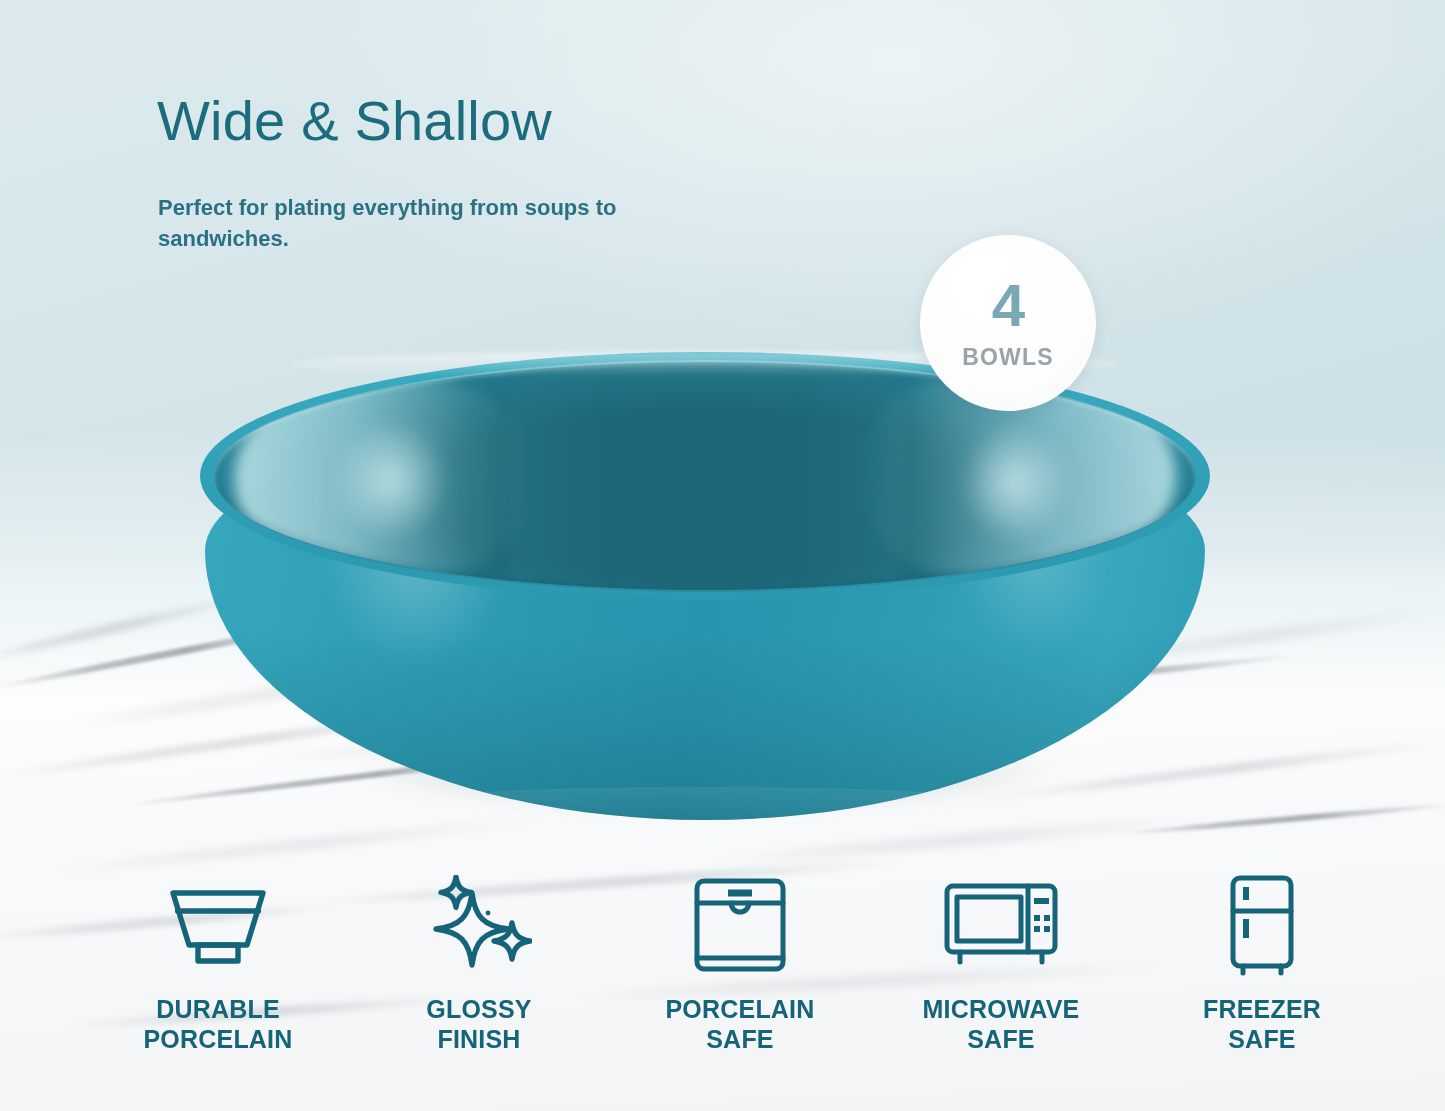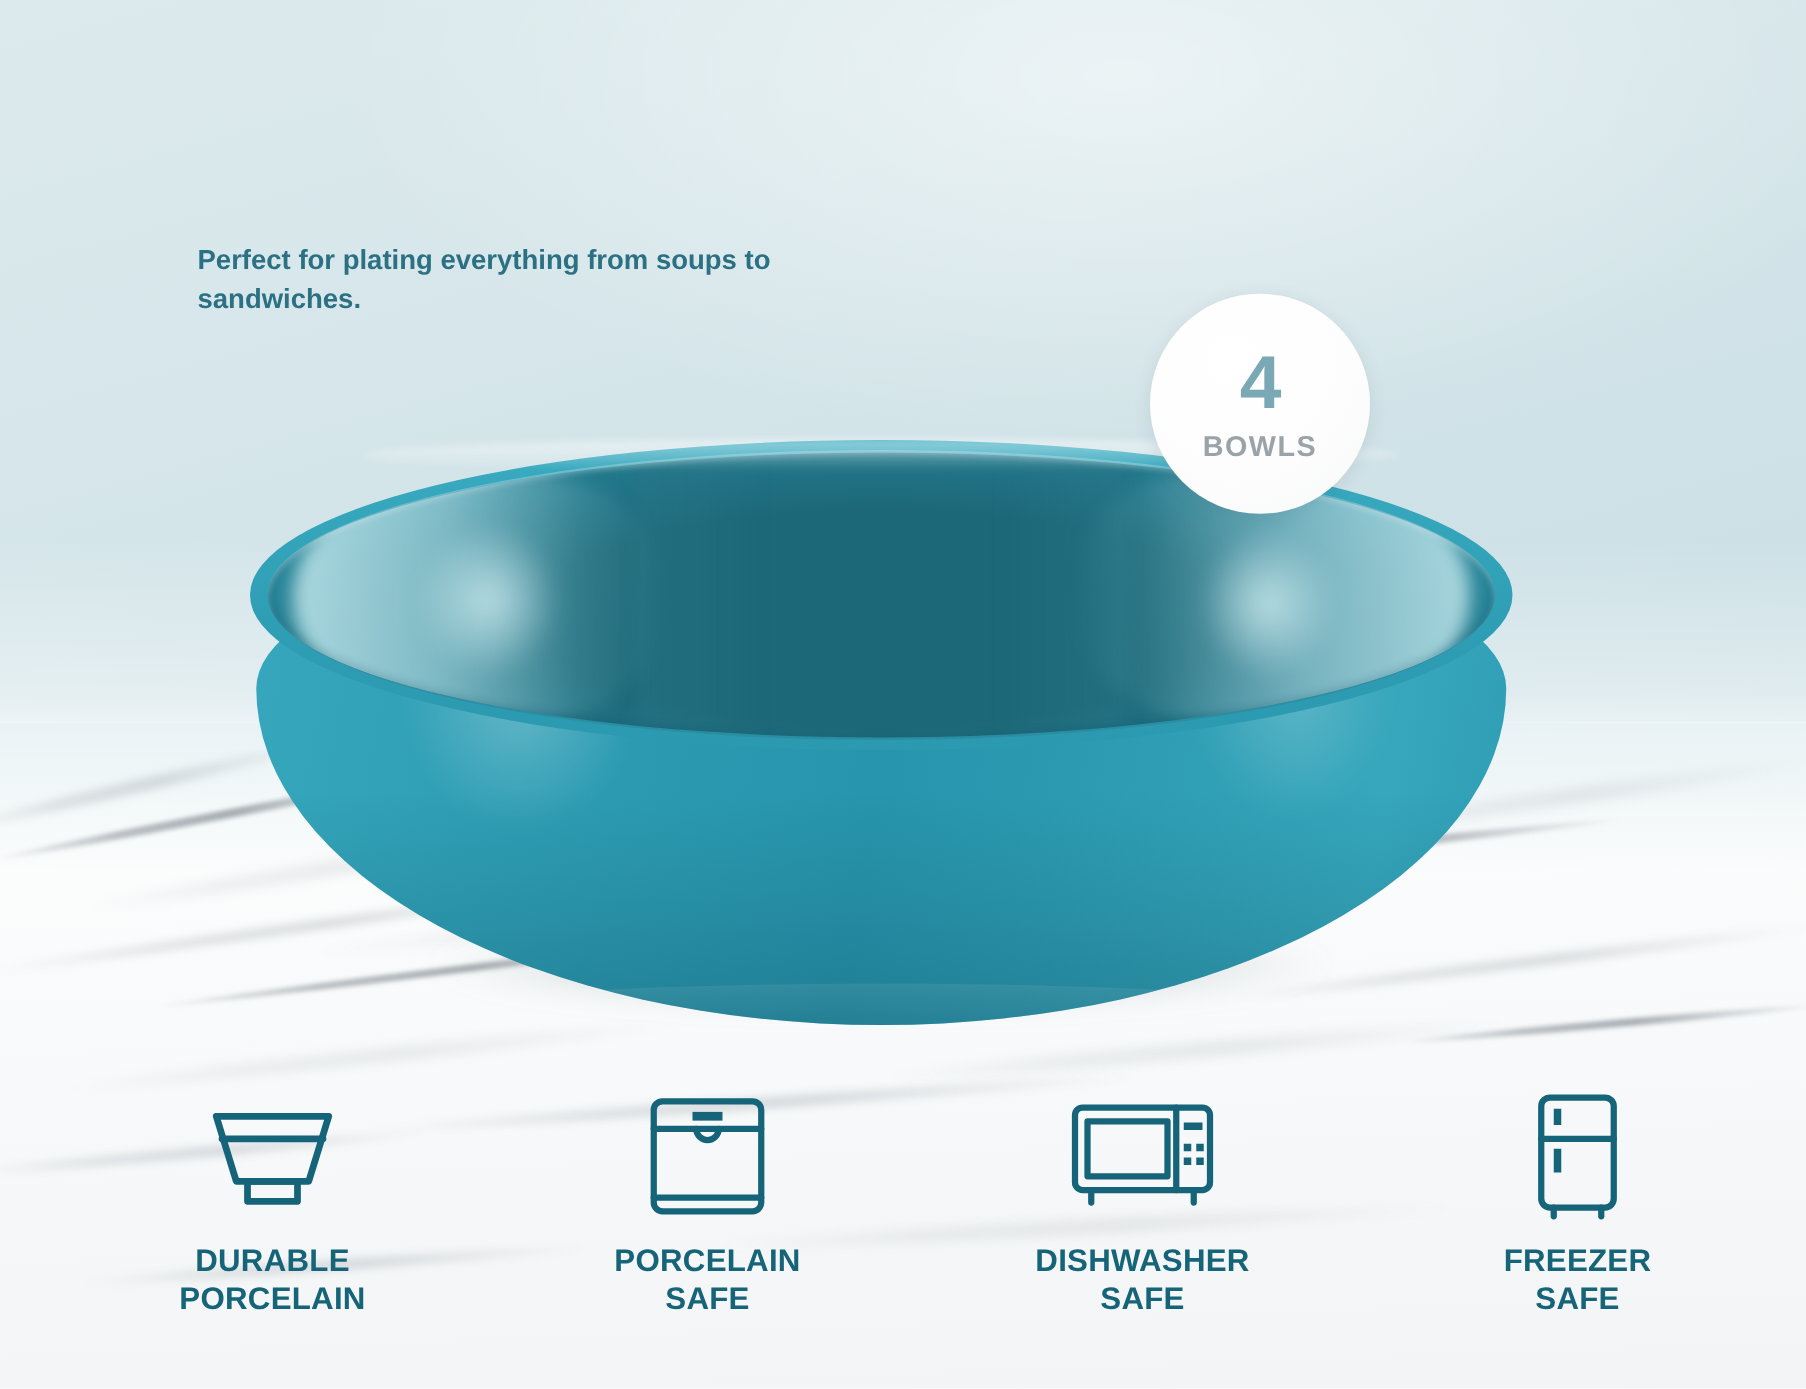--- a/index.html
+++ b/index.html
@@ -239,36 +239,49 @@
     </div>
     <div class="rim-lip"></div>
     <div class="rim-edge-hl"></div>
   </div>
 
   <div id="badge">
     <div class="num">4</div>
     <div class="cap">BOWLS</div>
   </div>
 
+  <div id="headline">Wide &amp; Shallow</div>
   <div id="subhead">Perfect for plating everything from soups to sandwiches.</div>
 
   <div id="features">
 
     <div class="feature">
       <div class="ico">
         <svg width="106" height="92" viewBox="0 0 106 92" fill="none" stroke="#16647a" stroke-width="5.4" stroke-linejoin="round" stroke-linecap="round">
           <path d="M8 14 H98 L82 66 H24 Z"></path>
           <line x1="12.6" y1="32" x2="93.4" y2="32"></line>
           <rect x="33" y="66" width="40" height="16"></rect>
         </svg>
       </div>
       <div class="lbl">DURABLE
 PORCELAIN</div>
     </div>
 
+    <div class="feature">
+      <div class="ico">
+        <svg width="106" height="100" viewBox="0 0 106 100" fill="none" stroke="#16647a" stroke-width="5.4" stroke-linejoin="round" stroke-linecap="round">
+          <path d="M46 18 C49 42 58 51 82 54 C58 57 49 66 46 90 C43 66 34 57 10 54 C34 51 43 42 46 18 Z"></path>
+          <path d="M30 2 C31.6 12 35.4 15.8 45 17.4 C35.4 19 31.6 22.8 30 32.4 C28.4 22.8 24.6 19 15 17.4 C24.6 15.8 28.4 12 30 2 Z"></path>
+          <path d="M86 48 C87.9 59.5 92.5 64.1 104 66 C92.5 67.9 87.9 72.5 86 84 C84.1 72.5 79.5 67.9 68 66 C79.5 64.1 84.1 59.5 86 48 Z"></path>
+          <circle cx="62" cy="38" r="2.4" fill="#16647a" stroke="none"></circle>
+        </svg>
+      </div>
+      <div class="lbl">GLOSSY
+FINISH</div>
+    </div>
 
     <div class="feature">
       <div class="ico">
         <svg width="98" height="98" viewBox="0 0 98 98" fill="none" stroke="#16647a" stroke-width="5" stroke-linejoin="round" stroke-linecap="round">
           <rect x="6" y="5" width="86" height="88" rx="7"></rect>
           <line x1="6" y1="27" x2="92" y2="27"></line>
           <line x1="6" y1="82" x2="92" y2="82"></line>
           <rect x="37" y="13.5" width="24" height="7" fill="#16647a" stroke="none"></rect>
           <path d="M40 27 a9 9 0 0 0 18 0"></path>
         </svg>
@@ -285,21 +298,21 @@
           <line x1="86" y1="5" x2="86" y2="71"></line>
           <rect x="92" y="17" width="15" height="6" fill="#16647a" stroke="none"></rect>
           <rect x="92" y="34" width="6" height="6" fill="#16647a" stroke="none"></rect>
           <rect x="102" y="34" width="6" height="6" fill="#16647a" stroke="none"></rect>
           <rect x="92" y="45" width="6" height="6" fill="#16647a" stroke="none"></rect>
           <rect x="102" y="45" width="6" height="6" fill="#16647a" stroke="none"></rect>
           <line x1="18" y1="71" x2="18" y2="81"></line>
           <line x1="100" y1="71" x2="100" y2="81"></line>
         </svg>
       </div>
-      <div class="lbl">DISHWASHER
+      <div class="lbl">MICROWAVE
 SAFE</div>
     </div>
 
     <div class="feature">
       <div class="ico">
         <svg width="78" height="102" viewBox="0 0 78 102" fill="none" stroke="#16647a" stroke-width="5" stroke-linejoin="round" stroke-linecap="round">
           <rect x="10" y="4" width="58" height="88" rx="7"></rect>
           <line x1="10" y1="37" x2="68" y2="37"></line>
           <rect x="20" y="13" width="6" height="13" fill="#16647a" stroke="none"></rect>
           <rect x="20" y="45" width="6" height="19" fill="#16647a" stroke="none"></rect>

